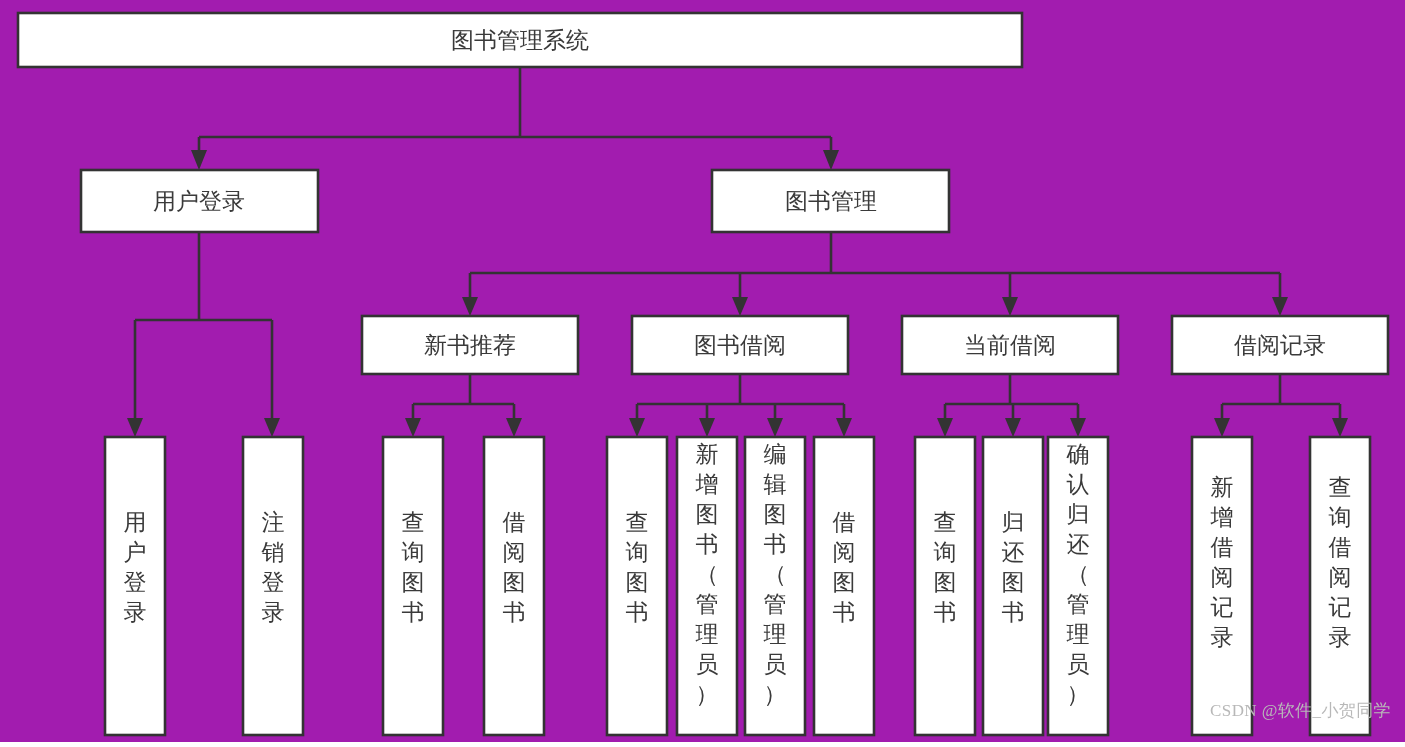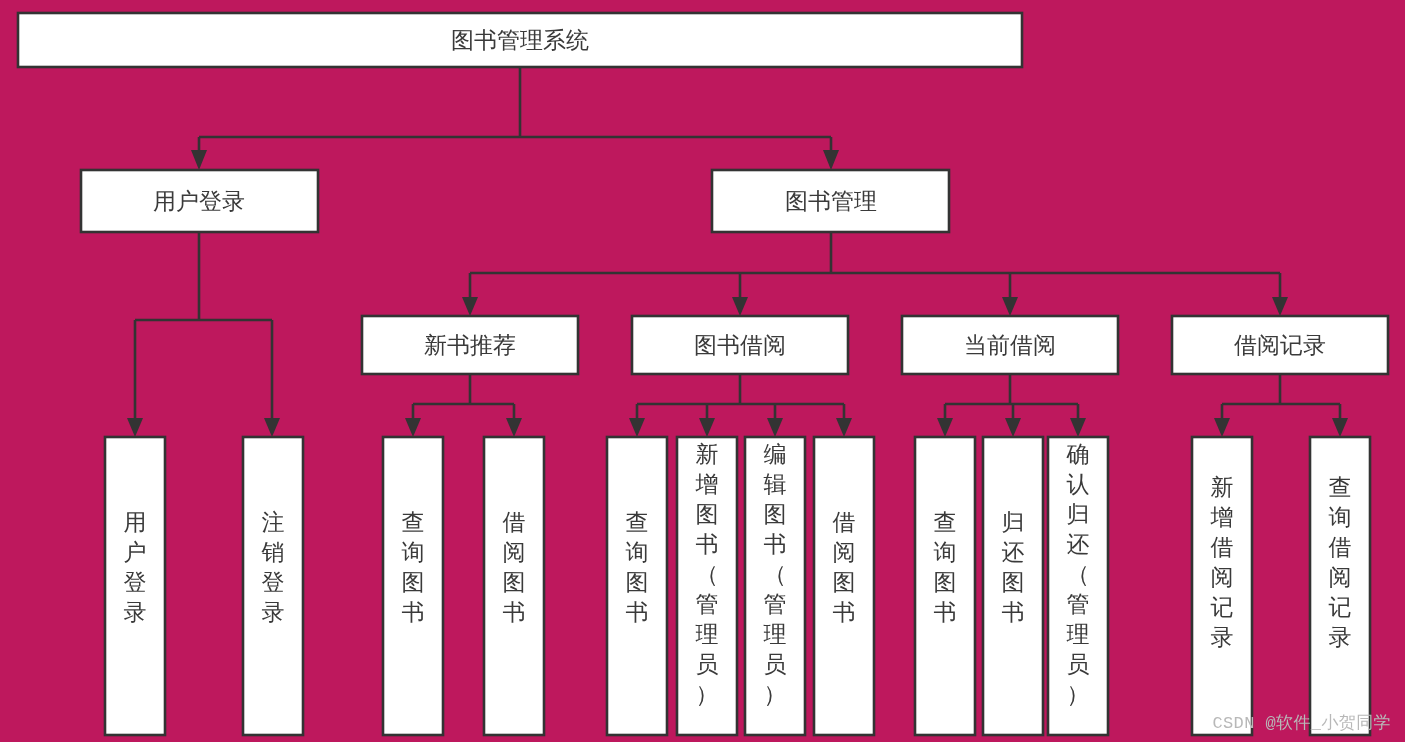--- a/index.html
+++ b/index.html
@@ -11,21 +11,21 @@
   body {
     width: 1405px;
     height: 747px;
     overflow: hidden;
     font-family: "DejaVu Sans", "Liberation Sans", sans-serif;
   }
   #diagram-root {
     position: relative;
     width: 1405px;
     height: 742px;
-    background: #be185d;
+    background: #a21caf;
   }
   svg.flow {
     position: absolute;
     top: 0;
     left: 0;
     width: 1405px;
     height: 747px;
     display: block;
   }
   .node-rect {
@@ -52,24 +52,24 @@
   }
   .node-label-v {
     fill: #3a3a3a;
     font-family: "DejaVu Sans", "Liberation Sans", sans-serif;
     font-size: 23px;
     text-anchor: middle;
   }
   .watermark-text {
     position: absolute;
     right: 14px;
-    bottom: 8px;
+    bottom: 20px;
     color: #b8b8b8;
     font-size: 17px;
-    font-family: Liberation Mono, monospace;
+    font-family: Liberation Serif, serif;
     white-space: nowrap;
     letter-spacing: 0.4px;
     user-select: none;
   }
 </style>
 </head>
 <body>
 
 <div id="diagram-root">
 

